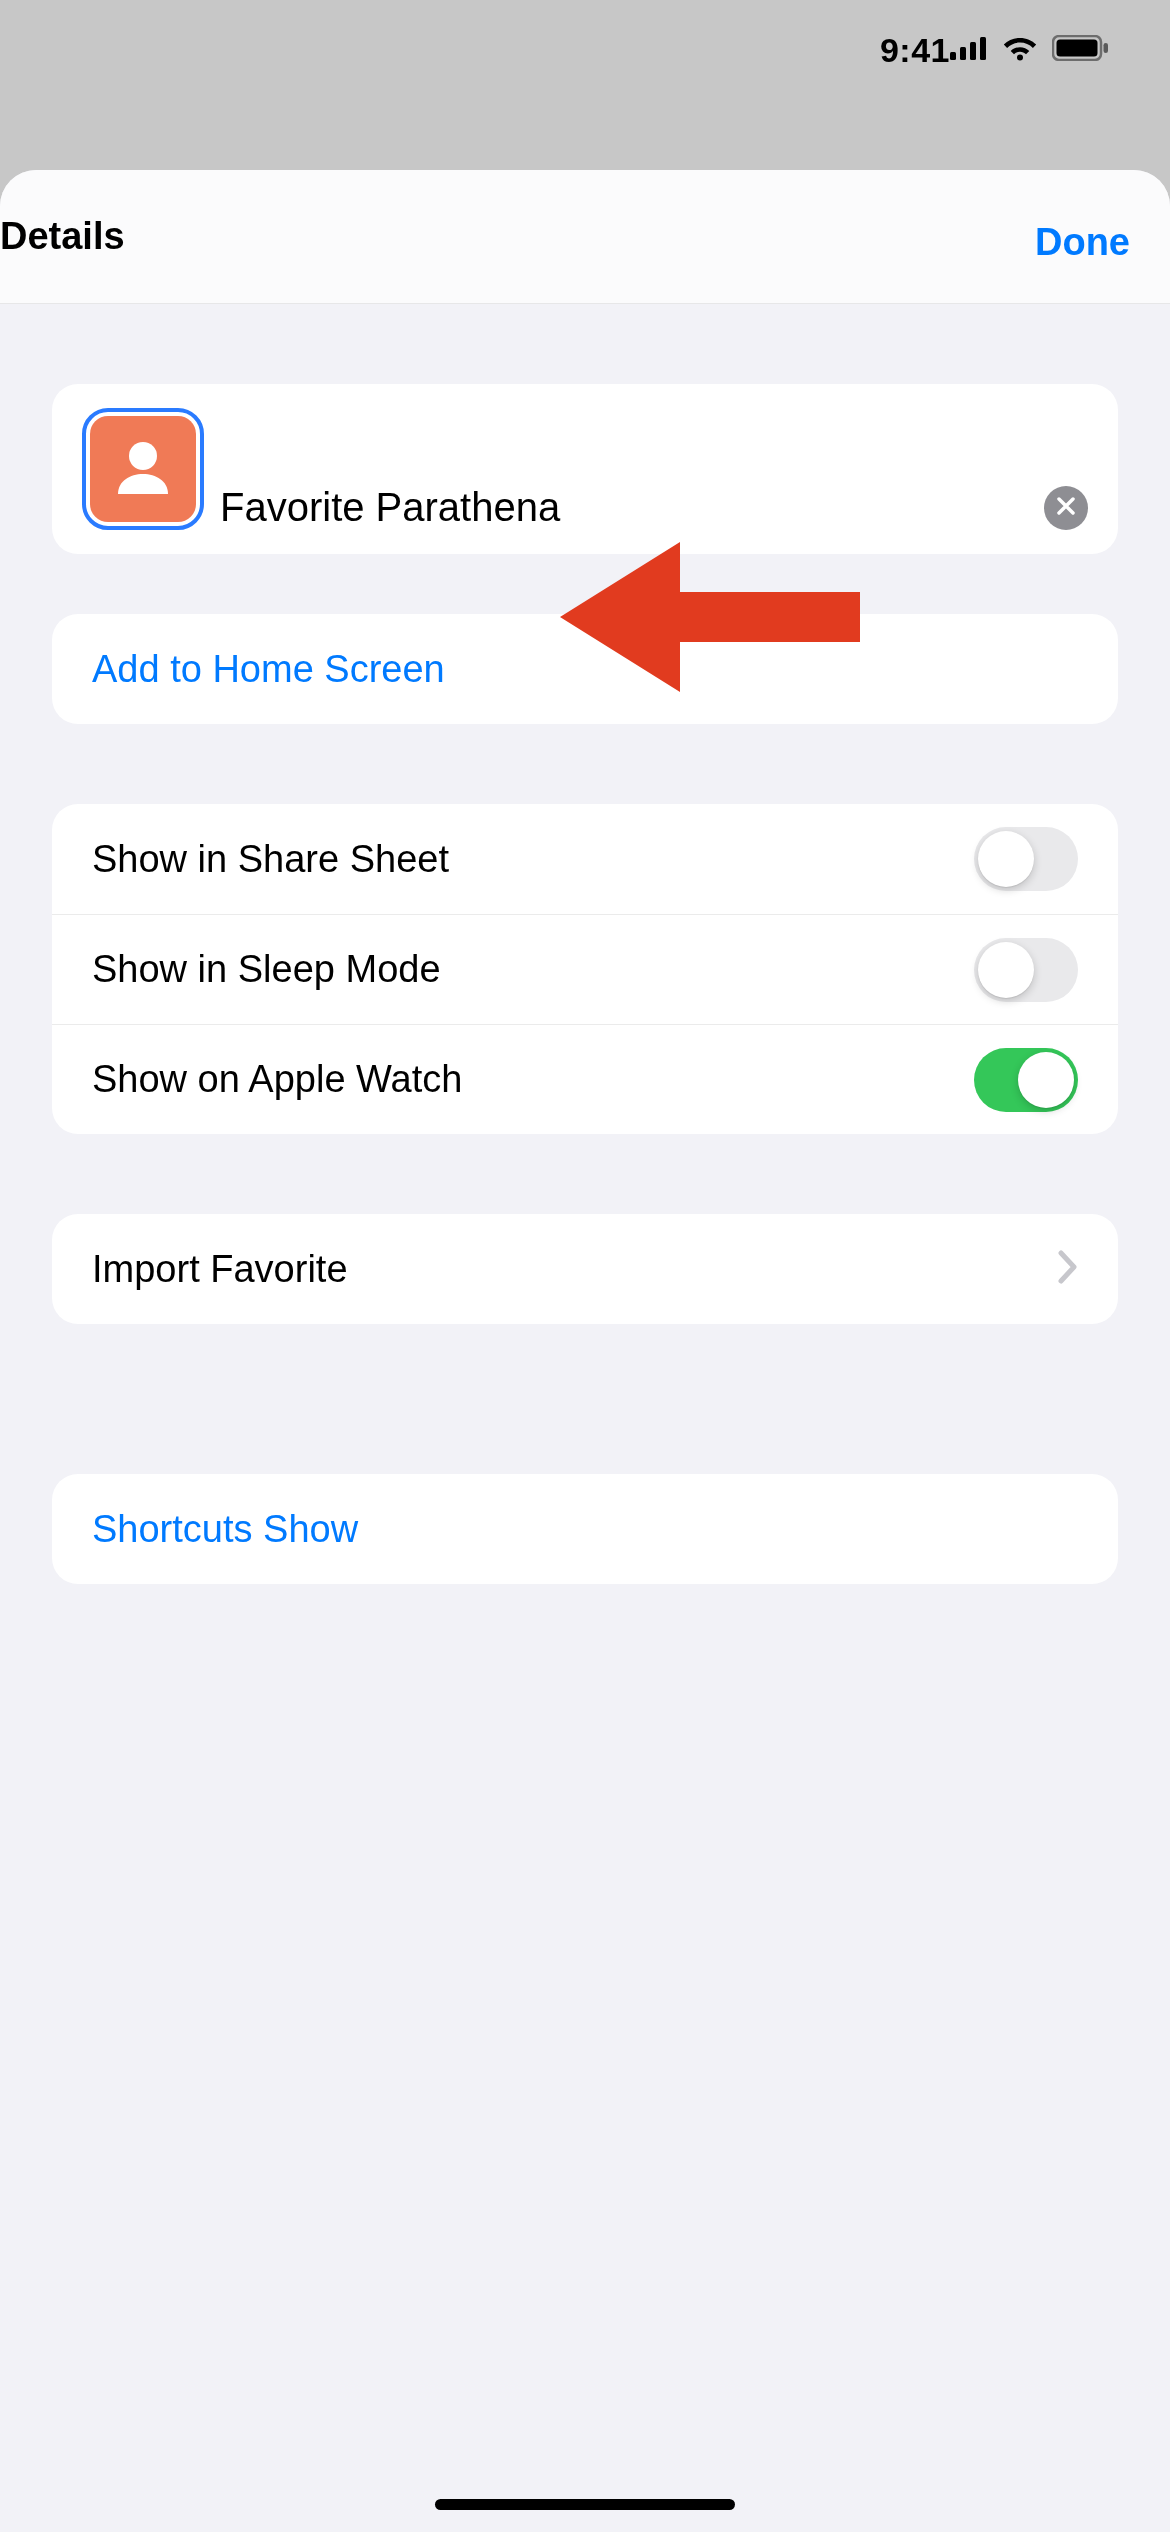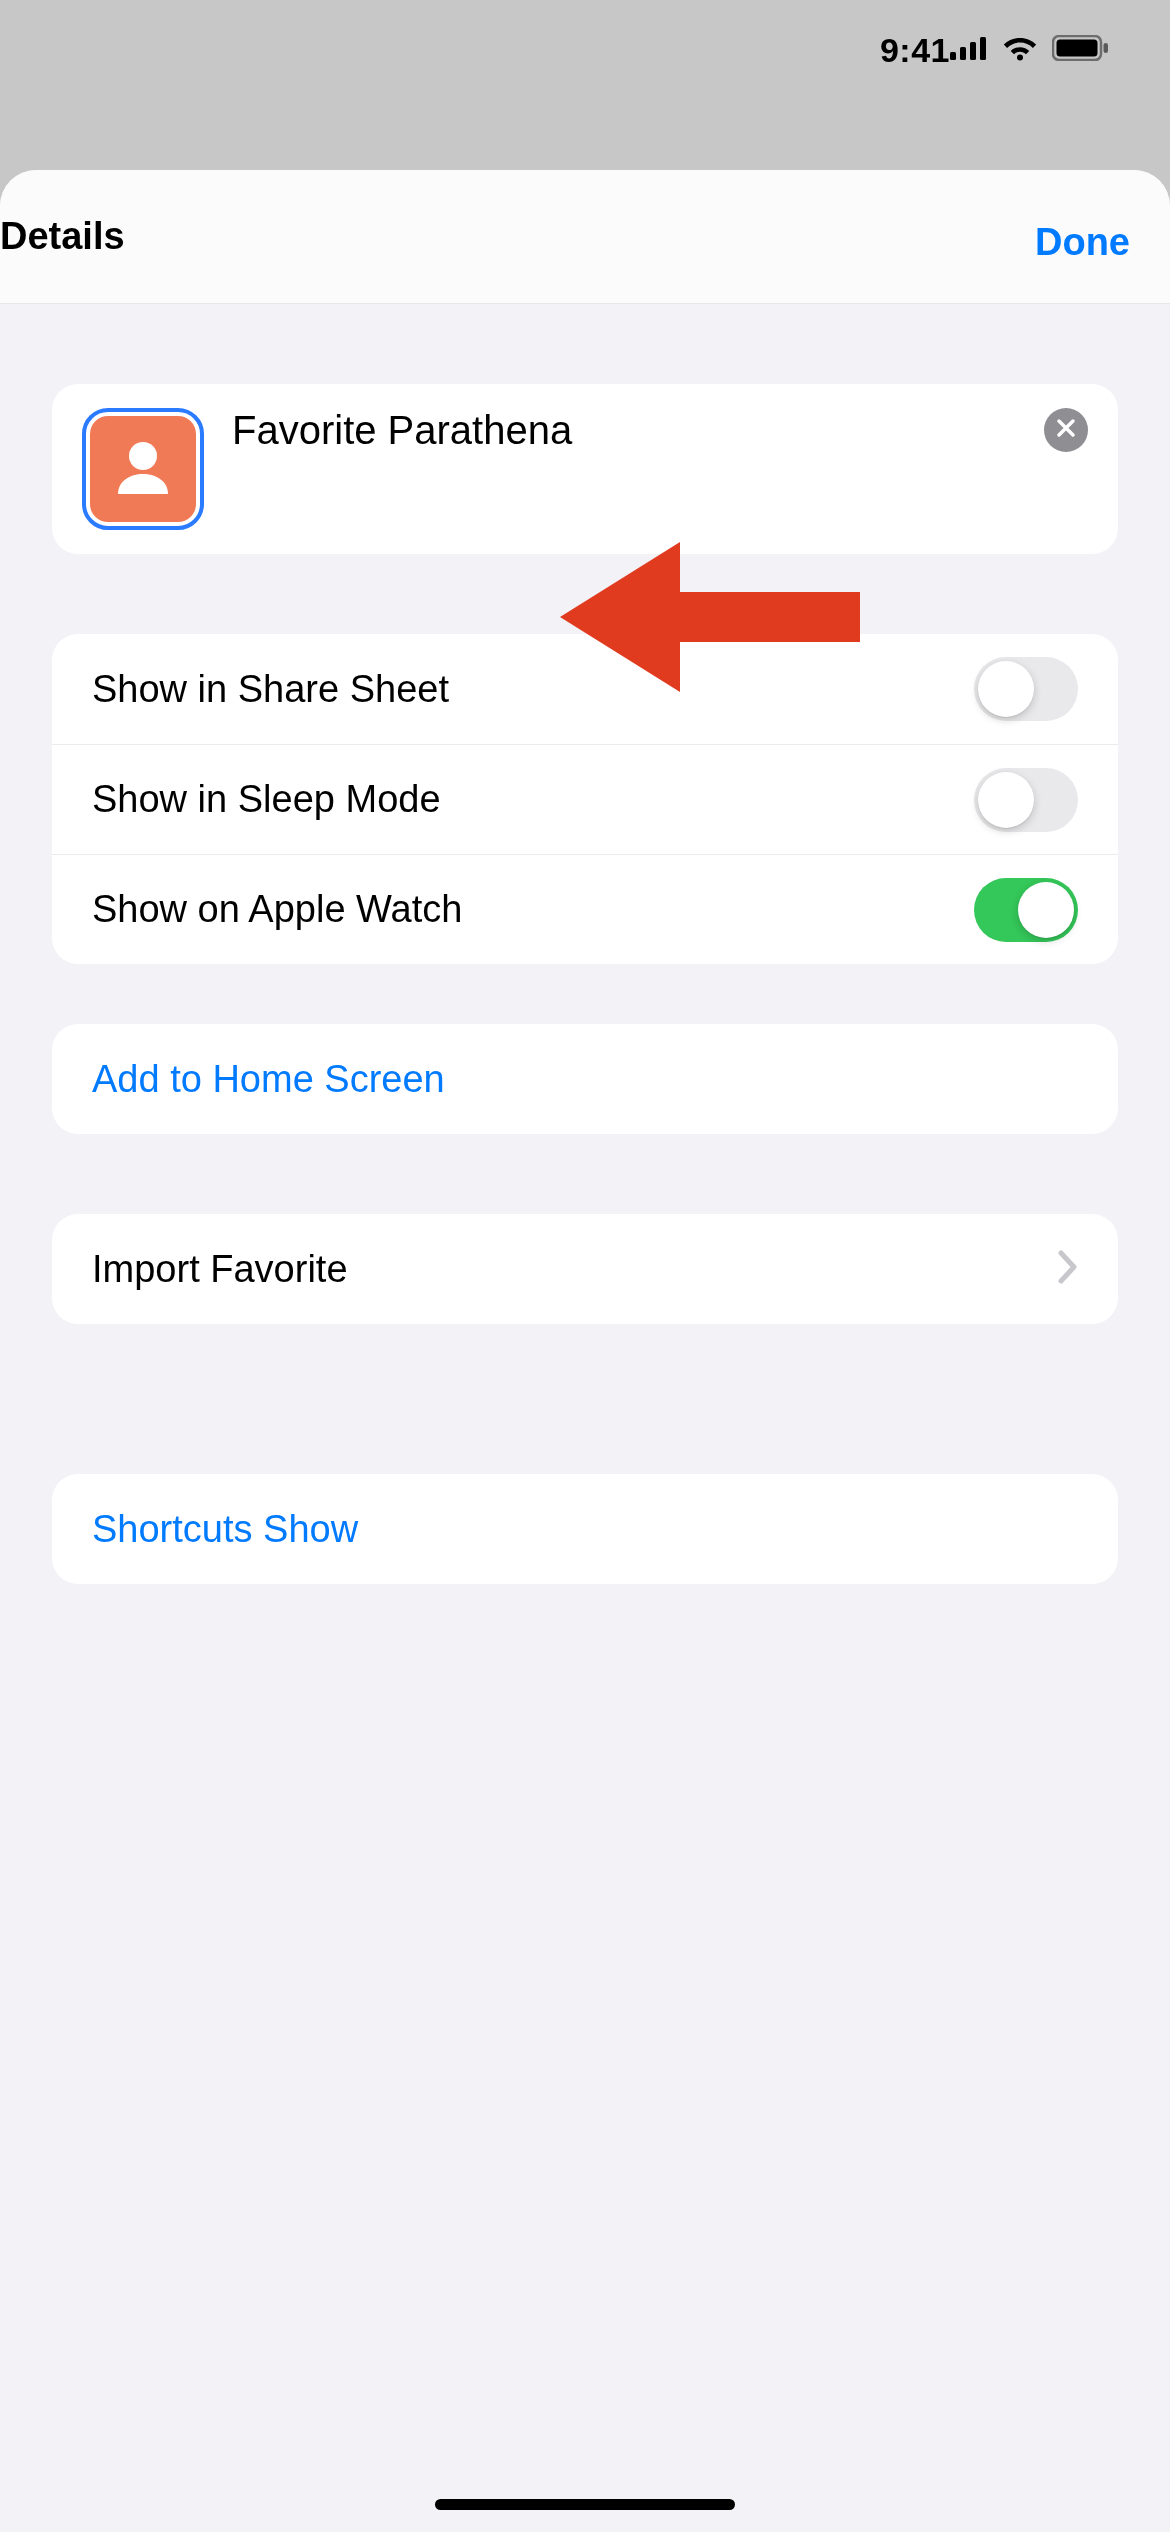--- a/index.html
+++ b/index.html
@@ -15,21 +15,21 @@
   .nav { position: relative; height: 134px; display: flex; align-items: center; justify-content: flex-start; border-bottom: 1px solid rgba(0,0,0,0.08); background: #fcfcfdcc; }
   .nav-title { font-size: 38px; font-weight: 600; color: #000; }
   .nav-done { position: absolute; right: 40px; top: 12px; bottom: 0; display: flex; align-items: center; font-size: 38px; font-weight: 600; color: #007aff; }
 
   .content { padding: 80px 52px 0 52px; position: relative; }
 
   .card { background: #fff; border-radius: 26px; overflow: hidden; }
   .card + .card { margin-top: 60px; }
 
   
-  .shortcut-row { display: flex; align-items: flex-start; padding: 24px 30px; gap: 28px; }
+  .shortcut-row { display: flex; align-items: flex-end; padding: 24px 30px; gap: 16px; }
   .shortcut-icon-frame { width: 122px; height: 122px; border: 4px solid #2a7bff; border-radius: 26px; display: flex; align-items: center; justify-content: center; padding: 4px; }
   .shortcut-icon { width: 100%; height: 100%; background: #f07a56; border-radius: 18px; display: flex; align-items: center; justify-content: center; }
   .shortcut-name { flex: 1; font-size: 40px; font-weight: 400; color: #000; }
   .clear-btn { width: 44px; height: 44px; border-radius: 50%; background: #8e8e93; display: flex; align-items: center; justify-content: center; flex-shrink: 0; }
 
   
   .row { display: flex; align-items: center; padding: 0 40px; height: 110px; }
   .row-label { flex: 1; font-size: 38px; color: #000; }
   .row-label.link { color: #007aff; }
   .row + .row { border-top: 1px solid rgba(0,0,0,0.08); }
@@ -115,44 +115,44 @@
         <div class="clear-btn">
           <span>
             <svg width="20" height="20" viewBox="0 0 20 20">
                 <path d="M3 3 L17 17 M17 3 L3 17" stroke="#fff" stroke-width="3.5" stroke-linecap="round"></path>
               </svg>
           </span>
         </div>
       </div>
     </div>
 
+    <div class="card" style="margin-top:60px">
+      <div class="row">
+        <div class="row-label link">Add to Home Screen</div>
+      </div>
+    </div>
+
     <div class="card" style="margin-top:80px">
       <div class="row">
         <div class="row-label">Show in Share Sheet</div>
         <div class="toggle">
             <div class="knob"></div>
           </div>
       </div>
       <div class="row">
         <div class="row-label">Show in Sleep Mode</div>
         <div class="toggle">
             <div class="knob"></div>
           </div>
       </div>
       <div class="row">
         <div class="row-label">Show on Apple Watch</div>
         <div class="toggle on">
             <div class="knob"></div>
           </div>
-      </div>
-    </div>
-
-    <div class="card" style="margin-top:60px">
-      <div class="row">
-        <div class="row-label link">Add to Home Screen</div>
       </div>
     </div>
 
     <div class="card" style="margin-top:80px">
       <div class="row">
         <div class="row-label">Import Favorite</div>
         <span class="chevron">
           <svg width="20" height="34" viewBox="0 0 20 34">
               <path d="M3 3 L16 17 L3 31" fill="none" stroke="#c7c7cc" stroke-width="5" stroke-linecap="round" stroke-linejoin="round"></path>
             </svg>

